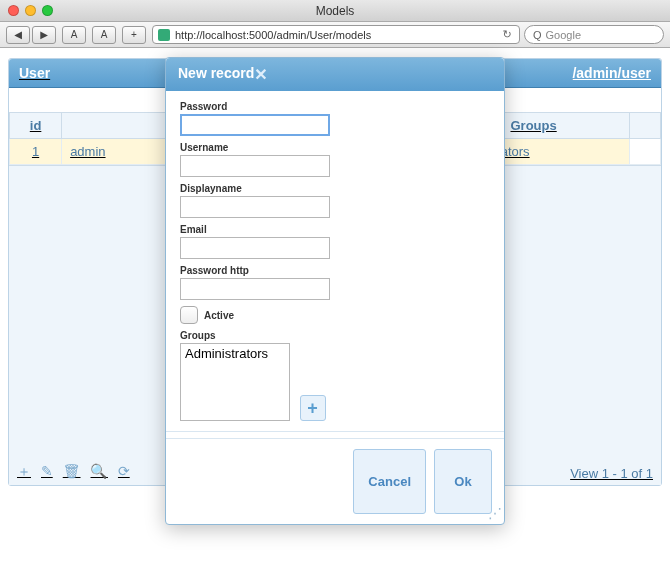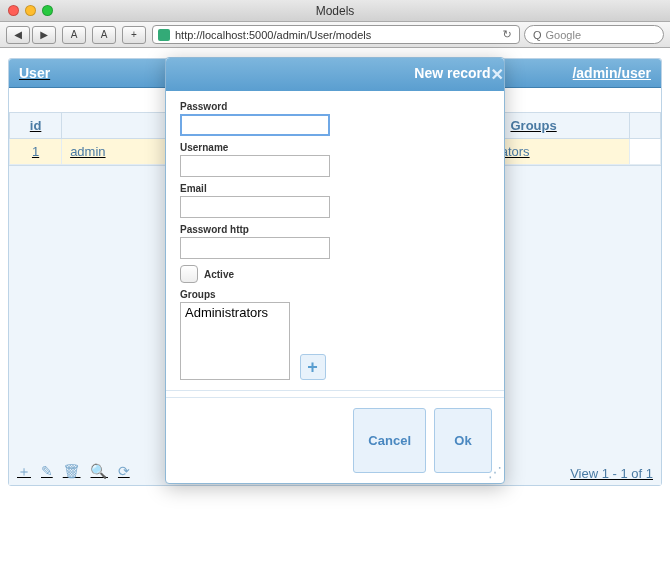--- a/index.html
+++ b/index.html
@@ -144,23 +144,23 @@
   width: 340px;
   background: #fff;
   border: 1px solid #8fb8d6;
   border-radius: 4px;
   box-shadow: 0 4px 20px rgba(0,0,0,0.25);
 }
 .modal-header {
   background: linear-gradient(#7db6dd, #5a9ed0);
   color: #fff;
   font-weight: bold;
-  padding: 7px 0;
-  display: flex;
-  justify-content: flex-end;
+  padding: 7px 12px;
+  display: flex;
+  justify-content: flex-start;
   border-radius: 4px 4px 0 0;
   font-size: 14px;
 }
 .modal-close { cursor: pointer; font-size: 16px; font-weight: bold; color: #dfeefb;}
 .modal-body {
   padding: 10px 14px 6px 14px;
 }
 .form-row { margin-bottom: 6px; }
 .form-row label {
   display: block;
@@ -320,20 +320,24 @@
   <div class="modal-body">
     <div class="form-row">
       <label>Password</label>
       <input type="password" class="focused" value="" style="">
     </div>
     <div class="form-row">
       <label>Username</label>
       <input type="text" value="" style="">
     </div>
     <div class="form-row">
+      <label>Displayname</label>
+      <input type="text" value="" style="">
+    </div>
+    <div class="form-row">
       <label>Email</label>
       <input type="text" value="" style="">
     </div>
     <div class="form-row">
       <label>Password http</label>
       <input type="password" value="" style="">
     </div>
     <div class="form-row checkbox">
       <div class="chk"></div>
       <label>Active</label>

